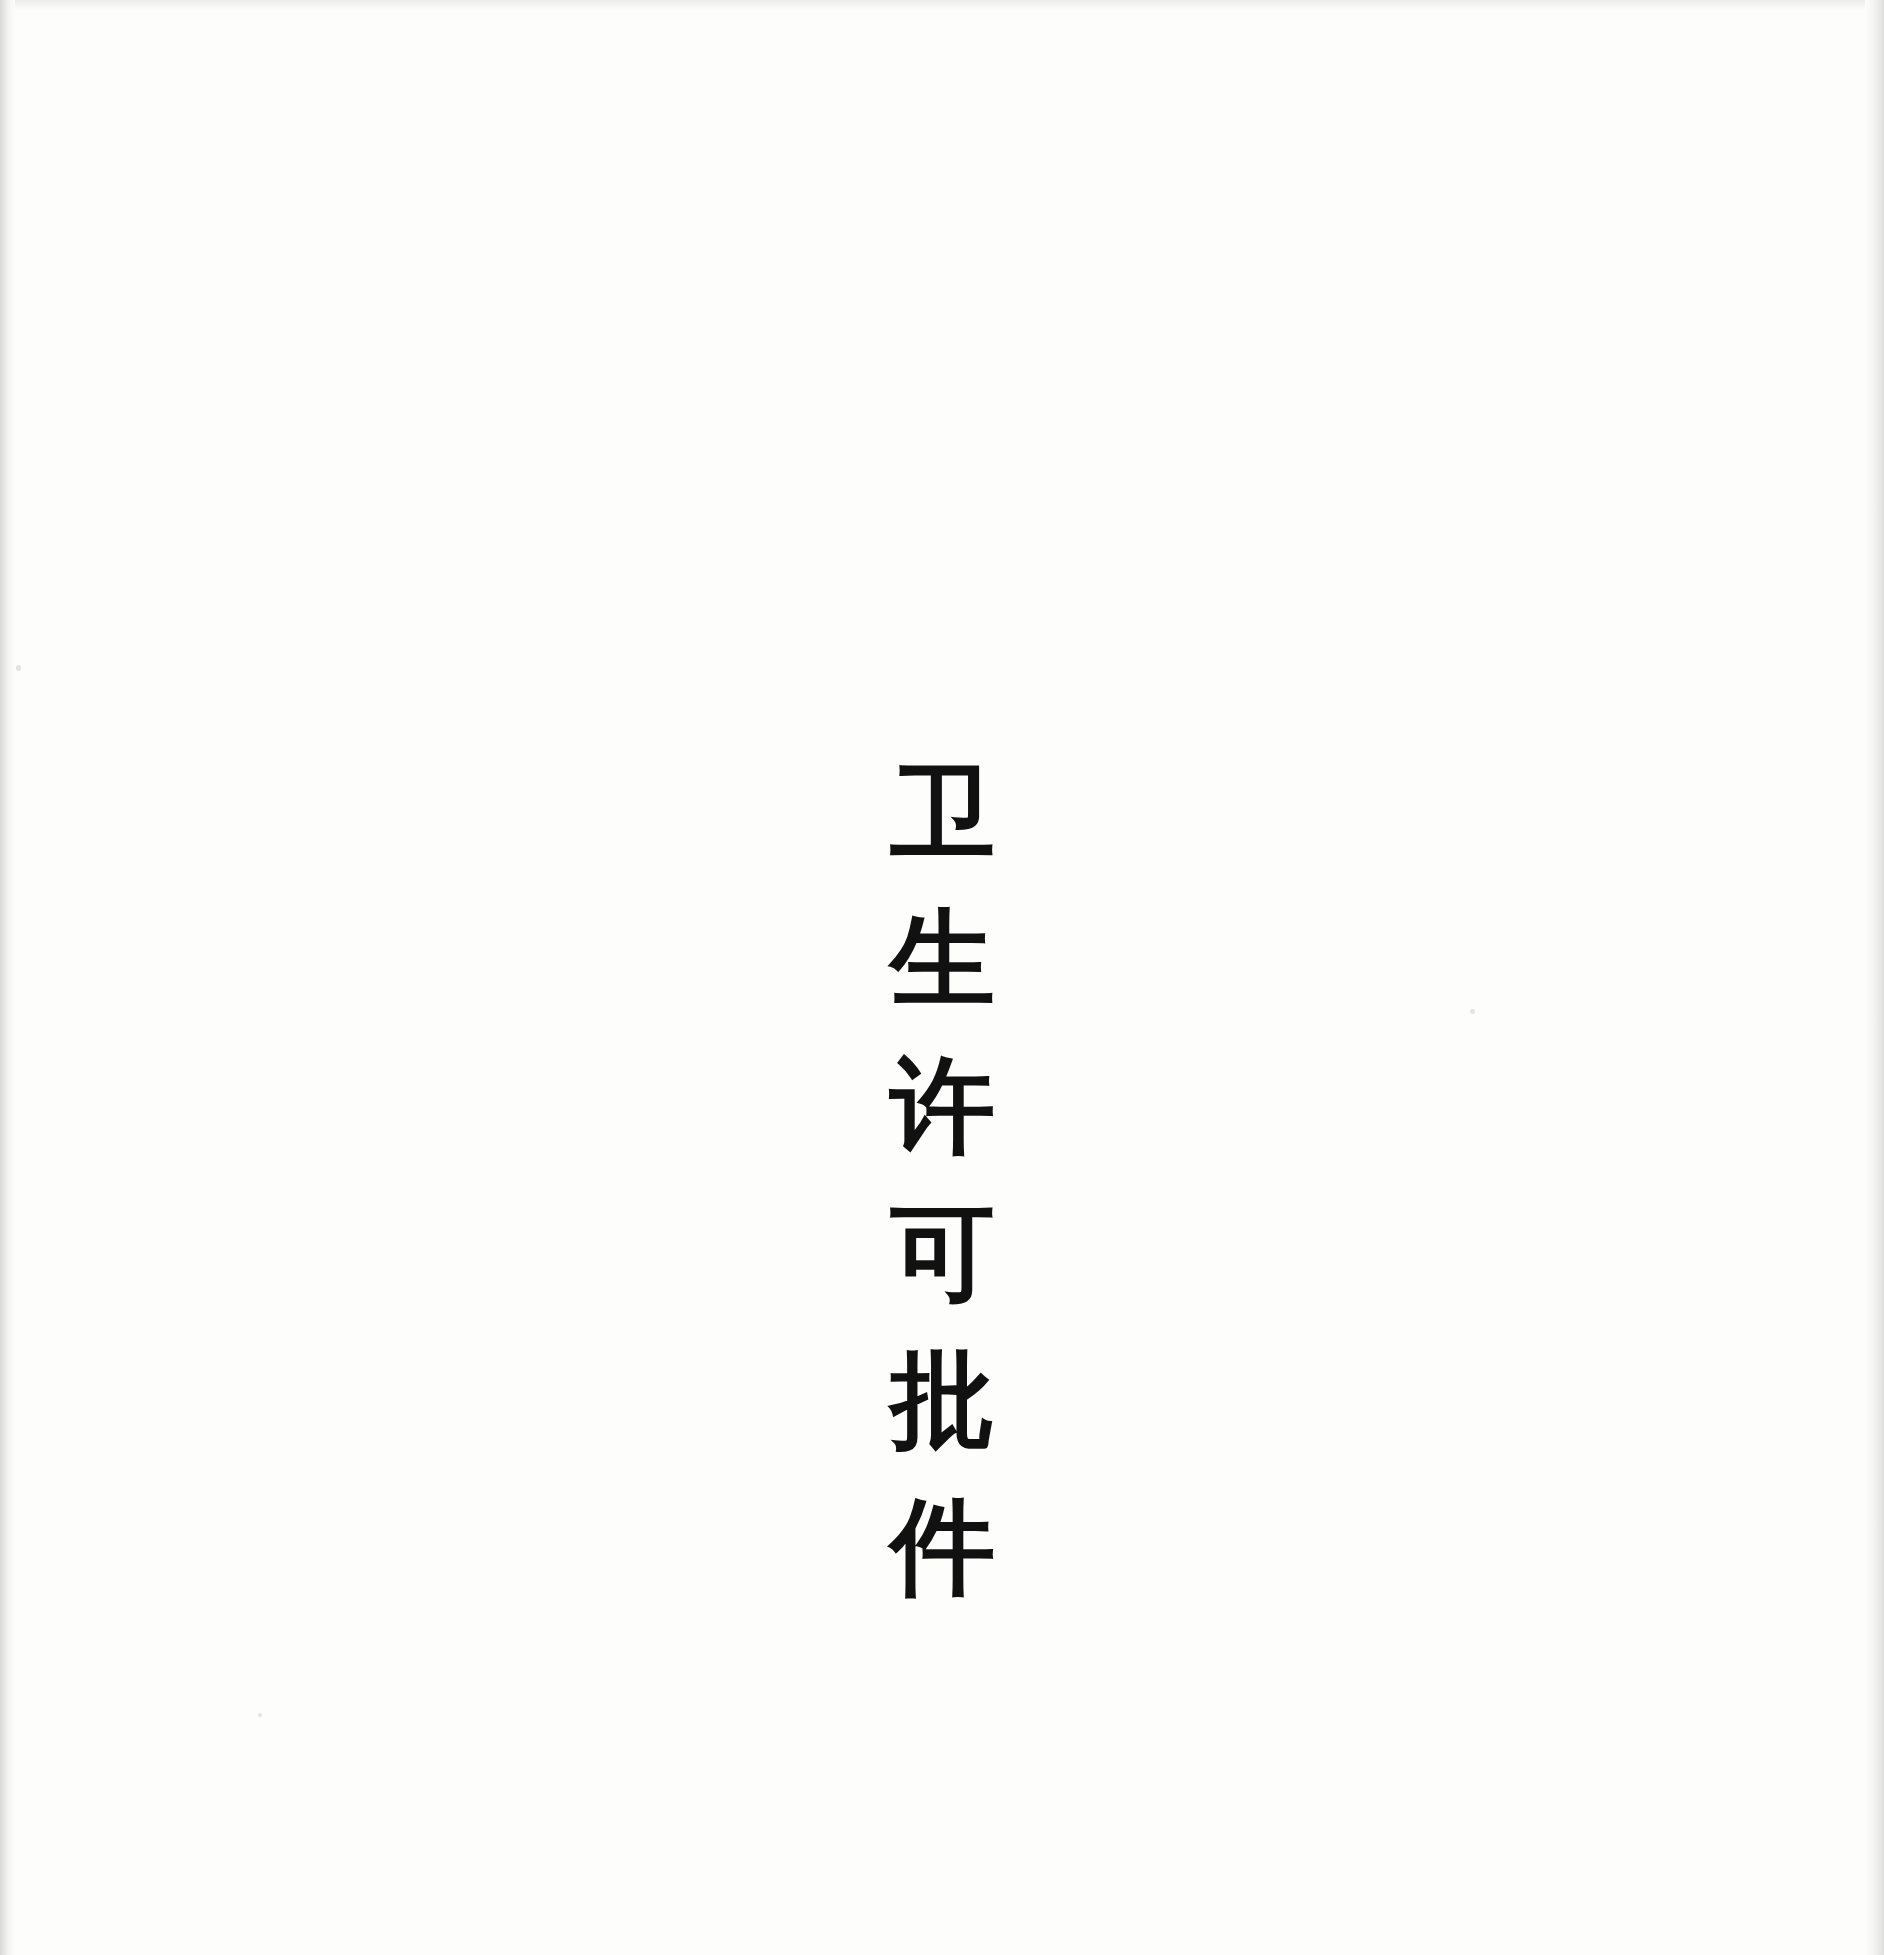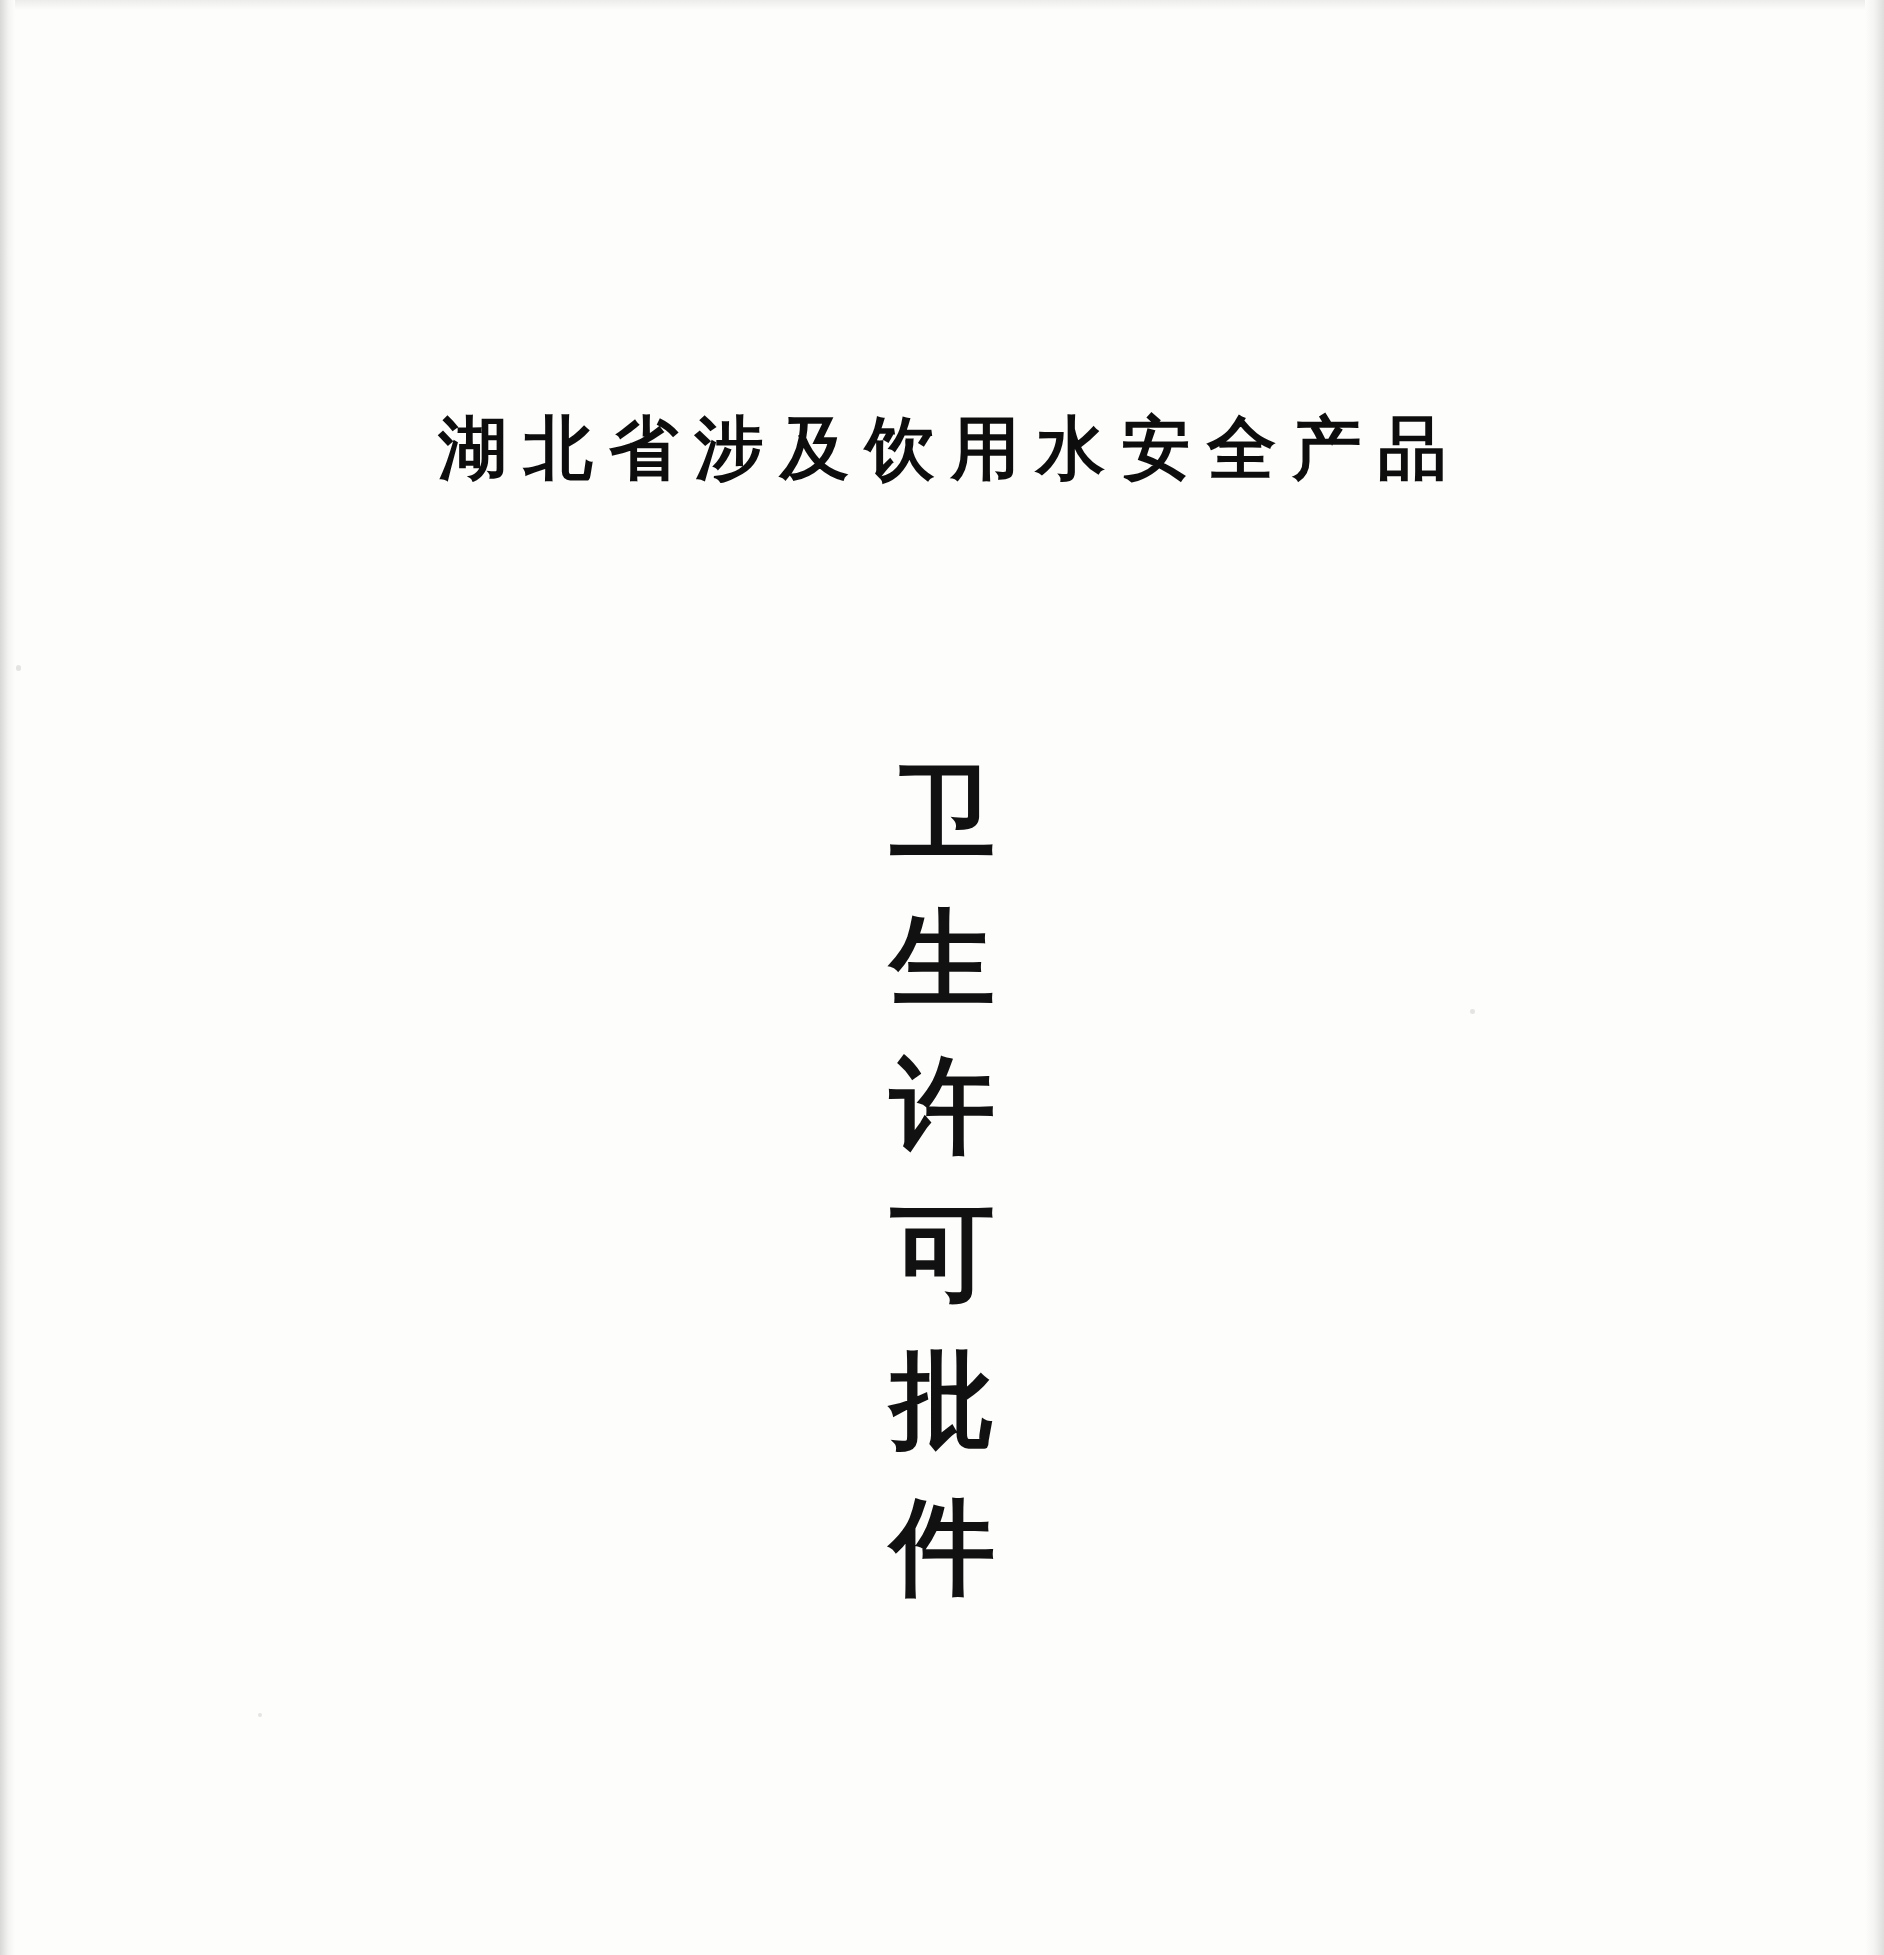--- a/index.html
+++ b/index.html
@@ -94,21 +94,20 @@
 <div class="page">
 
   <div class="paper-edge-top"></div>
   <div class="paper-edge-left"></div>
   <div class="paper-edge-right"></div>
 
   <div class="speck" style="top:665px; left:15.6px; width:5.5px; height:5.5px;"></div>
   <div class="speck" style="top:1009px; left:1470px; width:4.7px; height:4.7px;"></div>
   <div class="speck" style="top:1713px; left:258px; width:3.9px; height:3.9px;"></div>
 
-  <div class="title-line">湖北省涉及饮用水安全产品</div>
 
   <div class="vertical-title">
     <span class="vchar">卫</span>
     <span class="vchar">生</span>
     <span class="vchar">许</span>
     <span class="vchar">可</span>
     <span class="vchar">批</span>
     <span class="vchar">件</span>
   </div>
 

